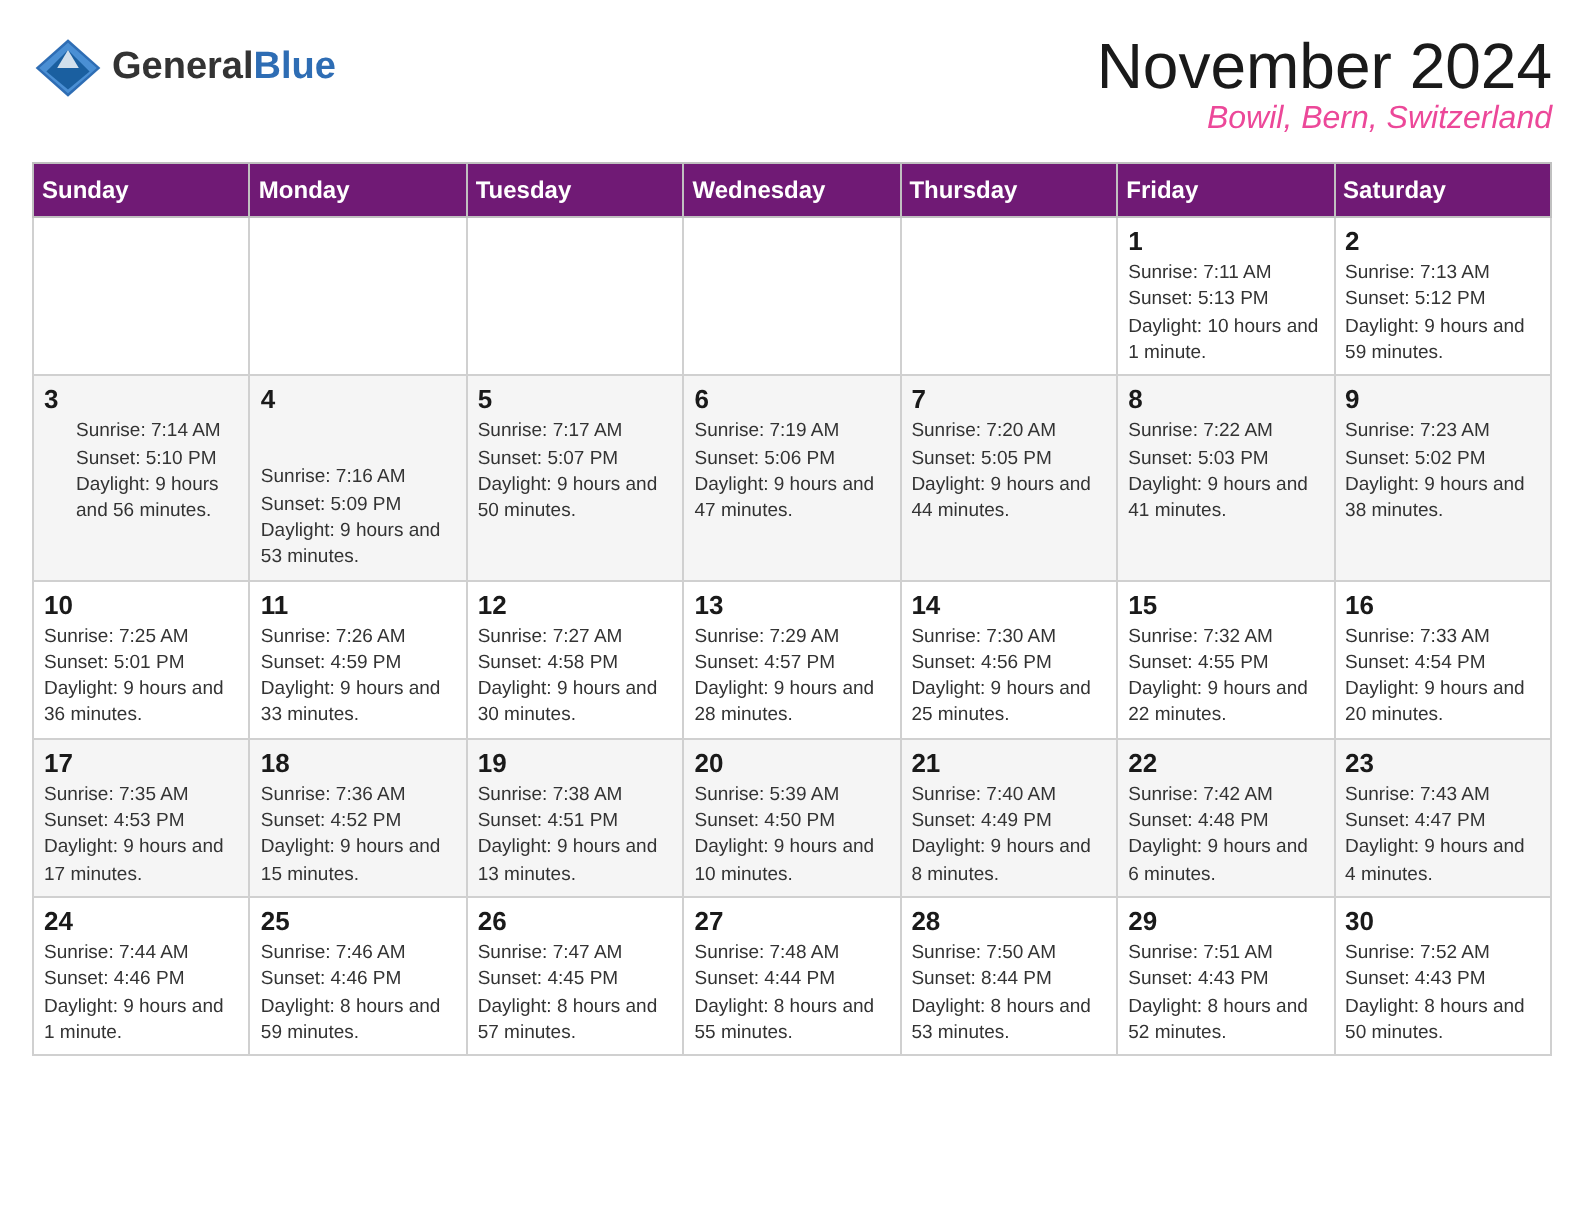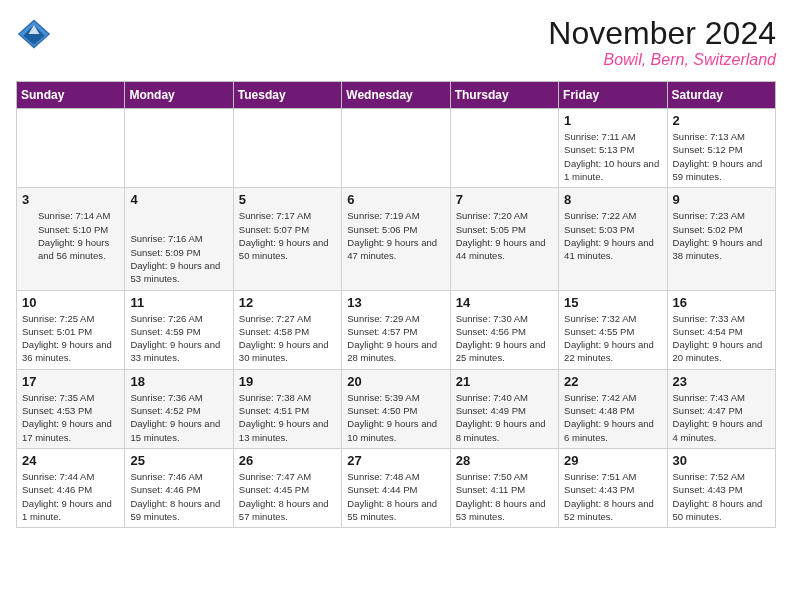--- a/index.html
+++ b/index.html
@@ -85,20 +85,25 @@
 <body>
 
 <div class="header">
   <div class="logo-wrapper">
     <svg class="logo-flag" viewBox="0 0 40 36" xmlns="http://www.w3.org/2000/svg">
       <polygon points="20,2 38,18 20,34 2,18" fill="#2e6db4"></polygon>
       <polygon points="20,4 36,18 20,32 4,18" fill="#4a8fd4"></polygon>
       <path d="M20 8 L32 20 L20 30 L8 20 Z" fill="#1a5fa0"></path>
       <path d="M14 18 L20 8 L26 18" fill="white" opacity="0.8"></path>
     </svg>
+    <div>
+      <div style="font-size:19px; font-weight:bold; line-height:1.1;">
+        <span style="color:#333;">General</span><span style="color:#2e6db4;">Blue</span>
+      </div>
+    </div>
   </div>
   <div class="title-area">
     <div class="month-title">November 2024</div>
     <div class="location">Bowil, Bern, Switzerland</div>
   </div>
 </div>
 
 <table class="calendar">
   <thead>
     <tr>
@@ -284,21 +289,21 @@
         </td>
         <td>
           <span class="day-number">27</span>
           <div class="day-info" style="white-space: pre-line;">Sunrise: 7:48 AM
 Sunset: 4:44 PM
 Daylight: 8 hours and 55 minutes.</div>
         </td>
         <td>
           <span class="day-number">28</span>
           <div class="day-info" style="white-space: pre-line;">Sunrise: 7:50 AM
-Sunset: 4:11 PM
+Sunset: 8:44 PM
 Daylight: 8 hours and 53 minutes.</div>
         </td>
         <td>
           <span class="day-number">29</span>
           <div class="day-info" style="white-space: pre-line;">Sunrise: 7:51 AM
 Sunset: 4:43 PM
 Daylight: 8 hours and 52 minutes.</div>
         </td>
         <td>
           <span class="day-number">30</span>

